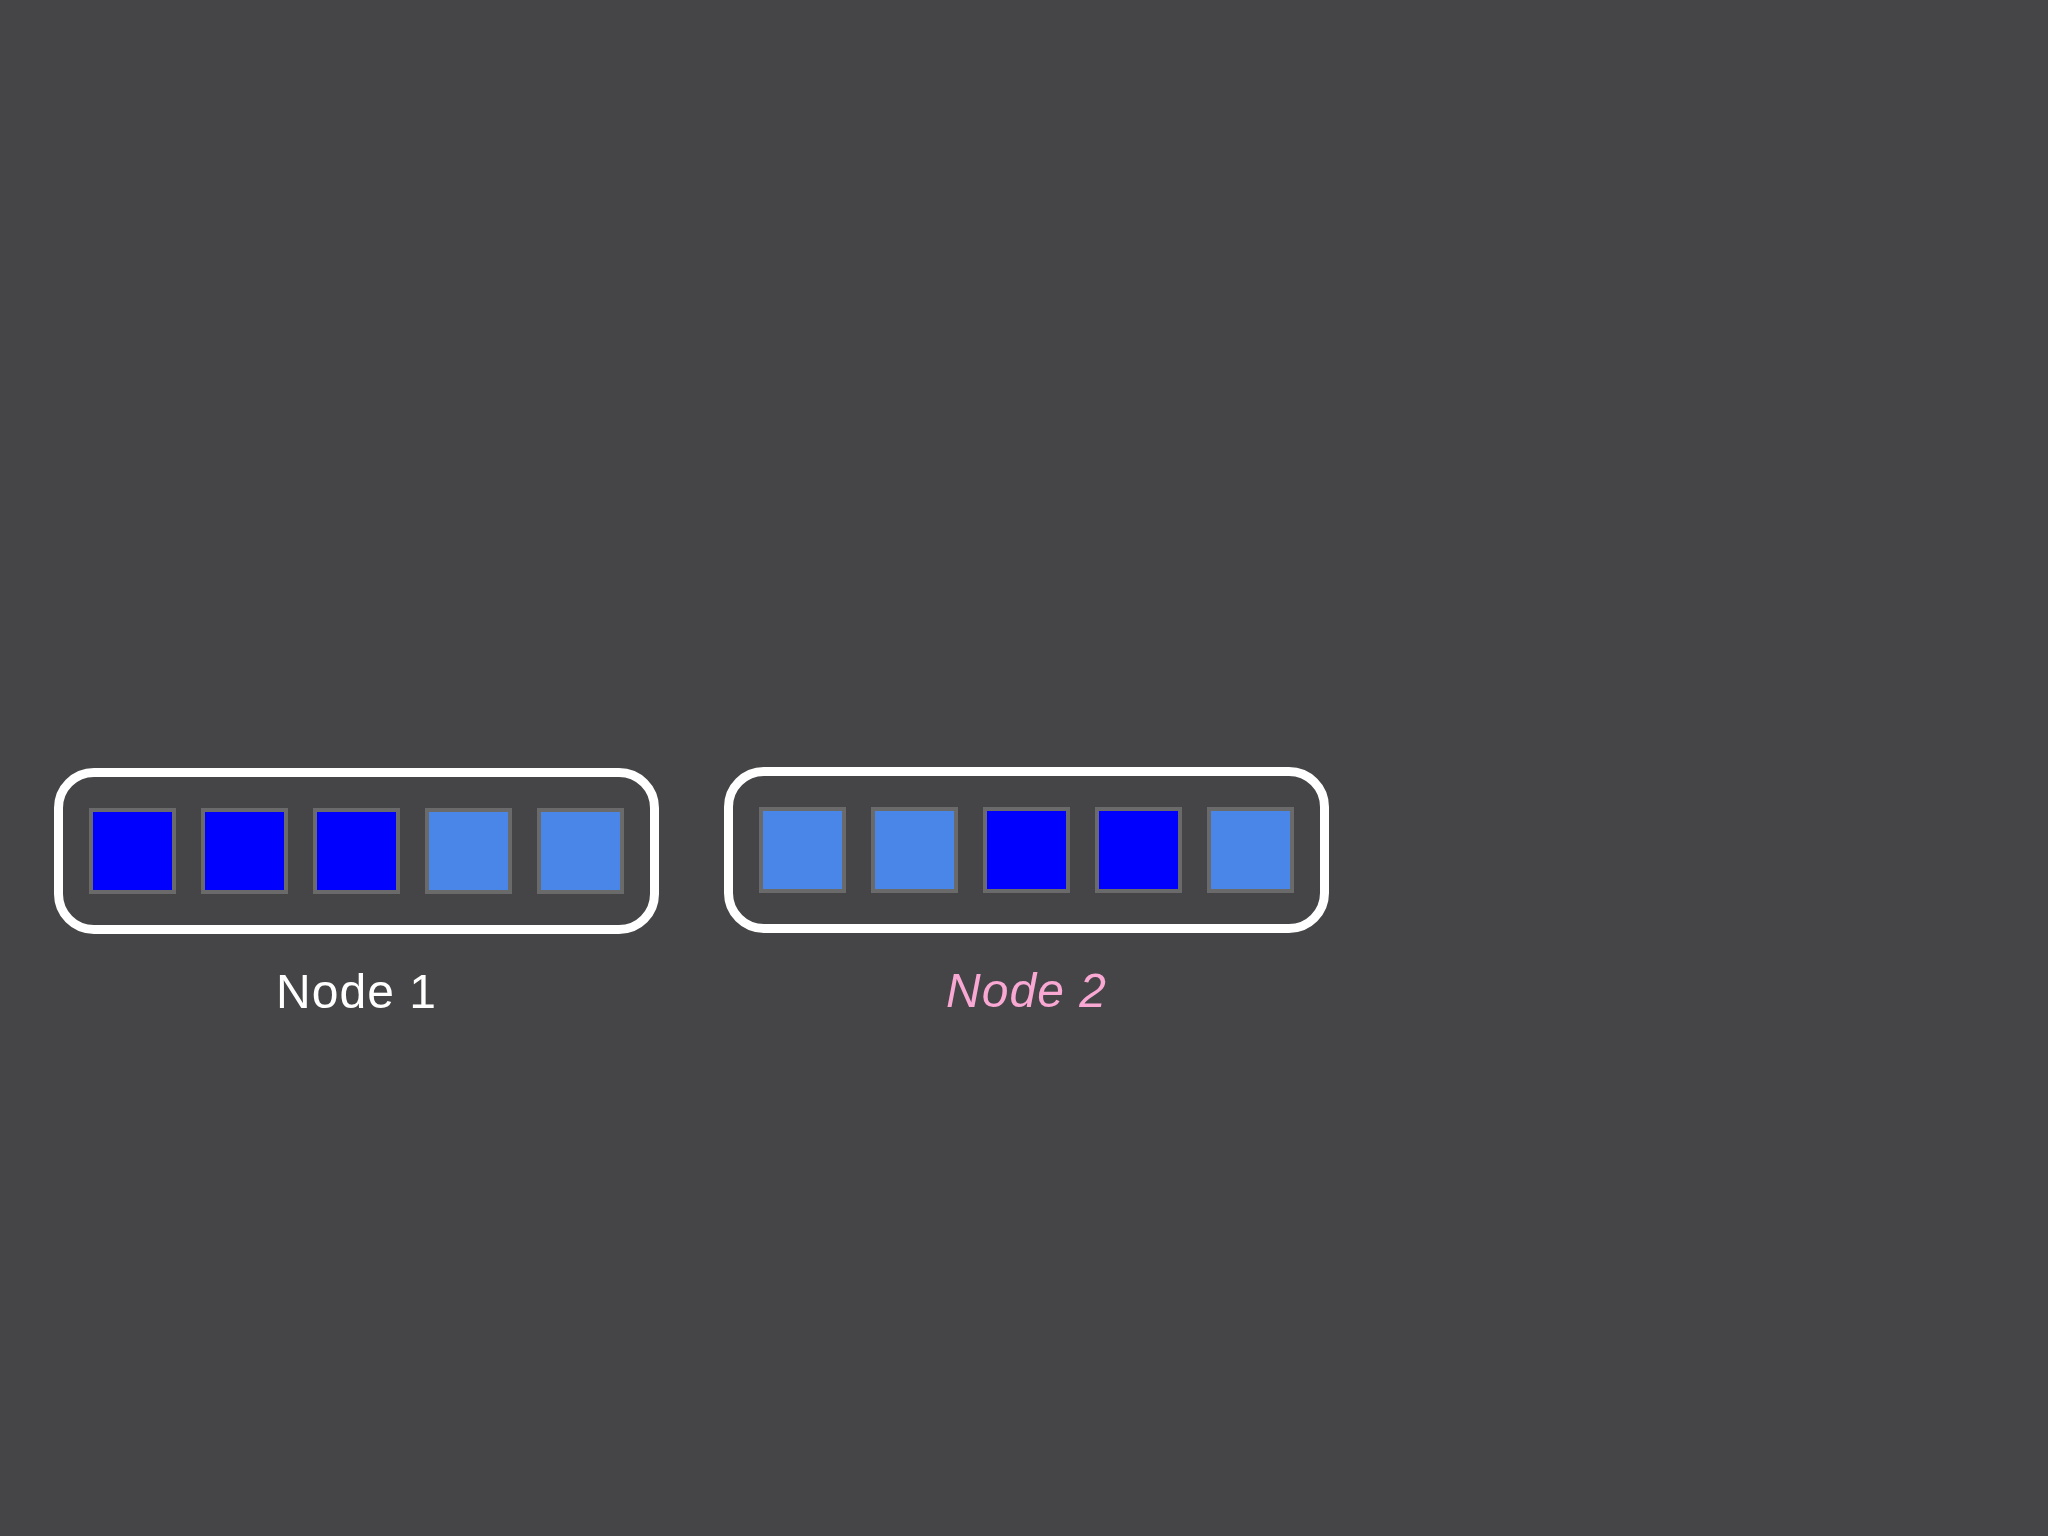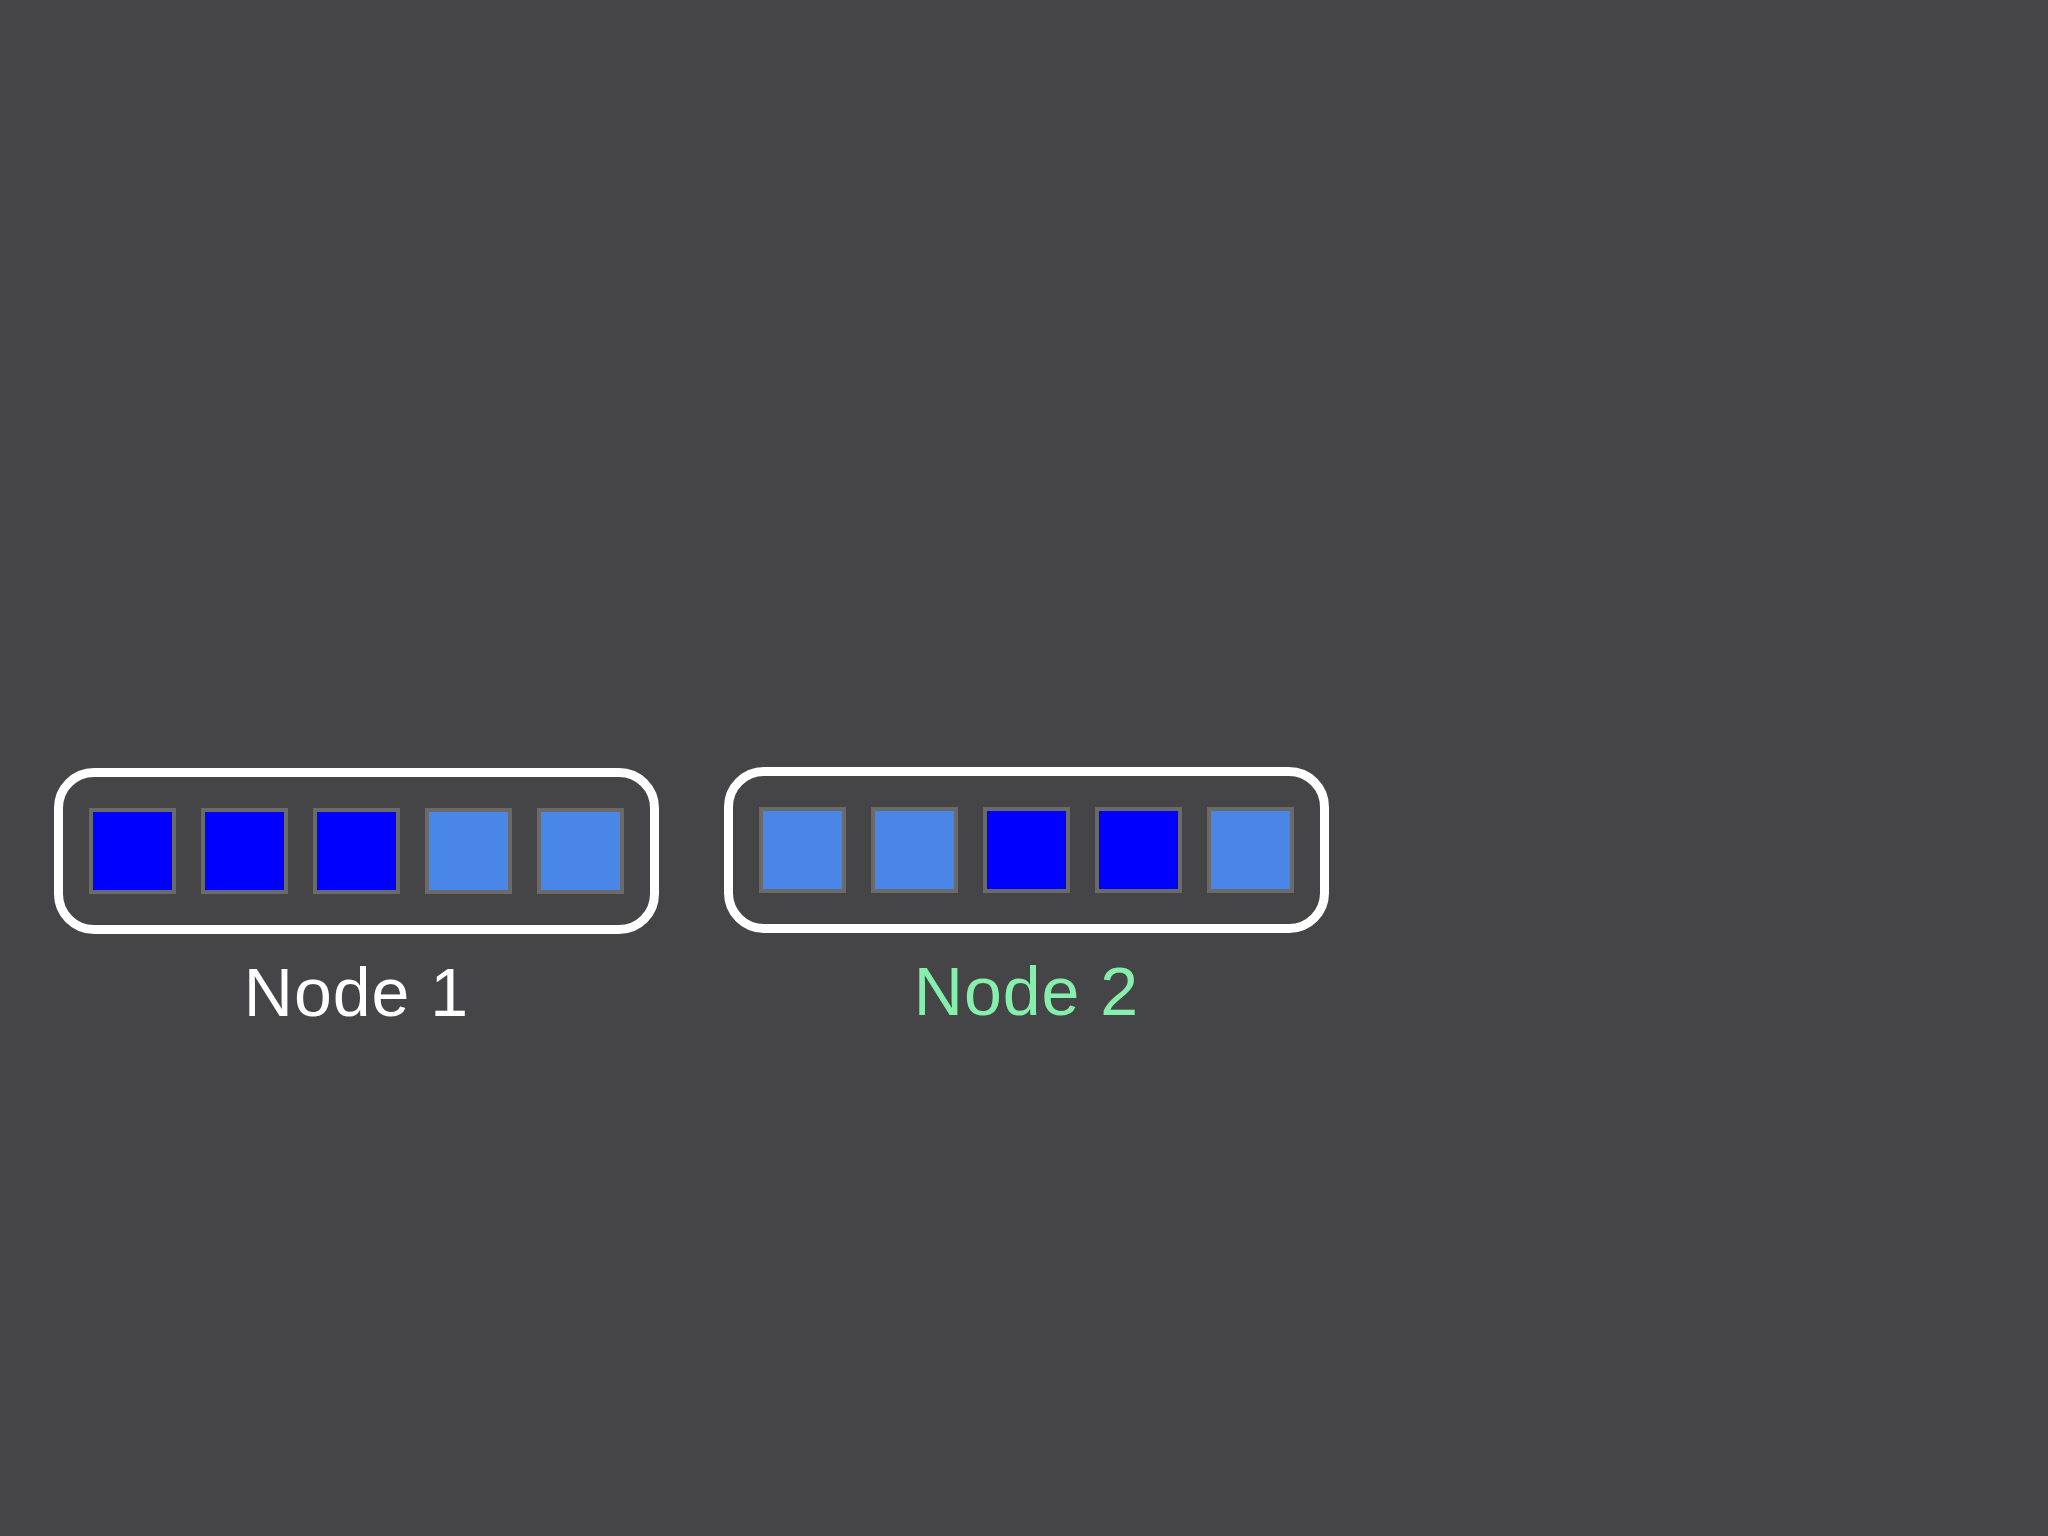--- a/index.html
+++ b/index.html
@@ -35,21 +35,21 @@
   .slot-square {
     box-sizing: border-box;
     width: 87px;
     height: 86px;
     border: 4px solid #6a6a6a;
   }
   .node-label {
     margin-top: 22px;
     width: 100%;
     text-align: center;
-    font-size: 68px;
+    font-size: 48px;
     line-height: 72px;
     color: #ffffff;
     letter-spacing: 1px;
   }
   #node-group-1 { left: 54px;  top: 768px; }
   #node-group-2 { left: 724px; top: 767px; }
 </style>
 </head>
 <body style="background: rgb(69, 69, 71);">
 
@@ -67,16 +67,16 @@
   </div>
 
   <div class="node-group" id="node-group-2">
     <div class="node-box" style="border-color: rgb(255, 255, 255);">
       <div class="slot-square" style="background: rgb(74, 134, 232); border-color: rgb(106, 106, 106);"></div>
       <div class="slot-square" style="background: rgb(74, 134, 232); border-color: rgb(106, 106, 106);"></div>
       <div class="slot-square" style="background: rgb(0, 0, 254); border-color: rgb(106, 106, 106);"></div>
       <div class="slot-square" style="background: rgb(0, 0, 254); border-color: rgb(106, 106, 106);"></div>
       <div class="slot-square" style="background: rgb(74, 134, 232); border-color: rgb(106, 106, 106);"></div>
     </div>
-    <div class="node-label" style="color: #86efac;">Node 2</div>
+    <div class="node-label" style="color: #f9a8d4; font-style: italic;">Node 2</div>
   </div>
 
 </div>
 
 </body></html>

